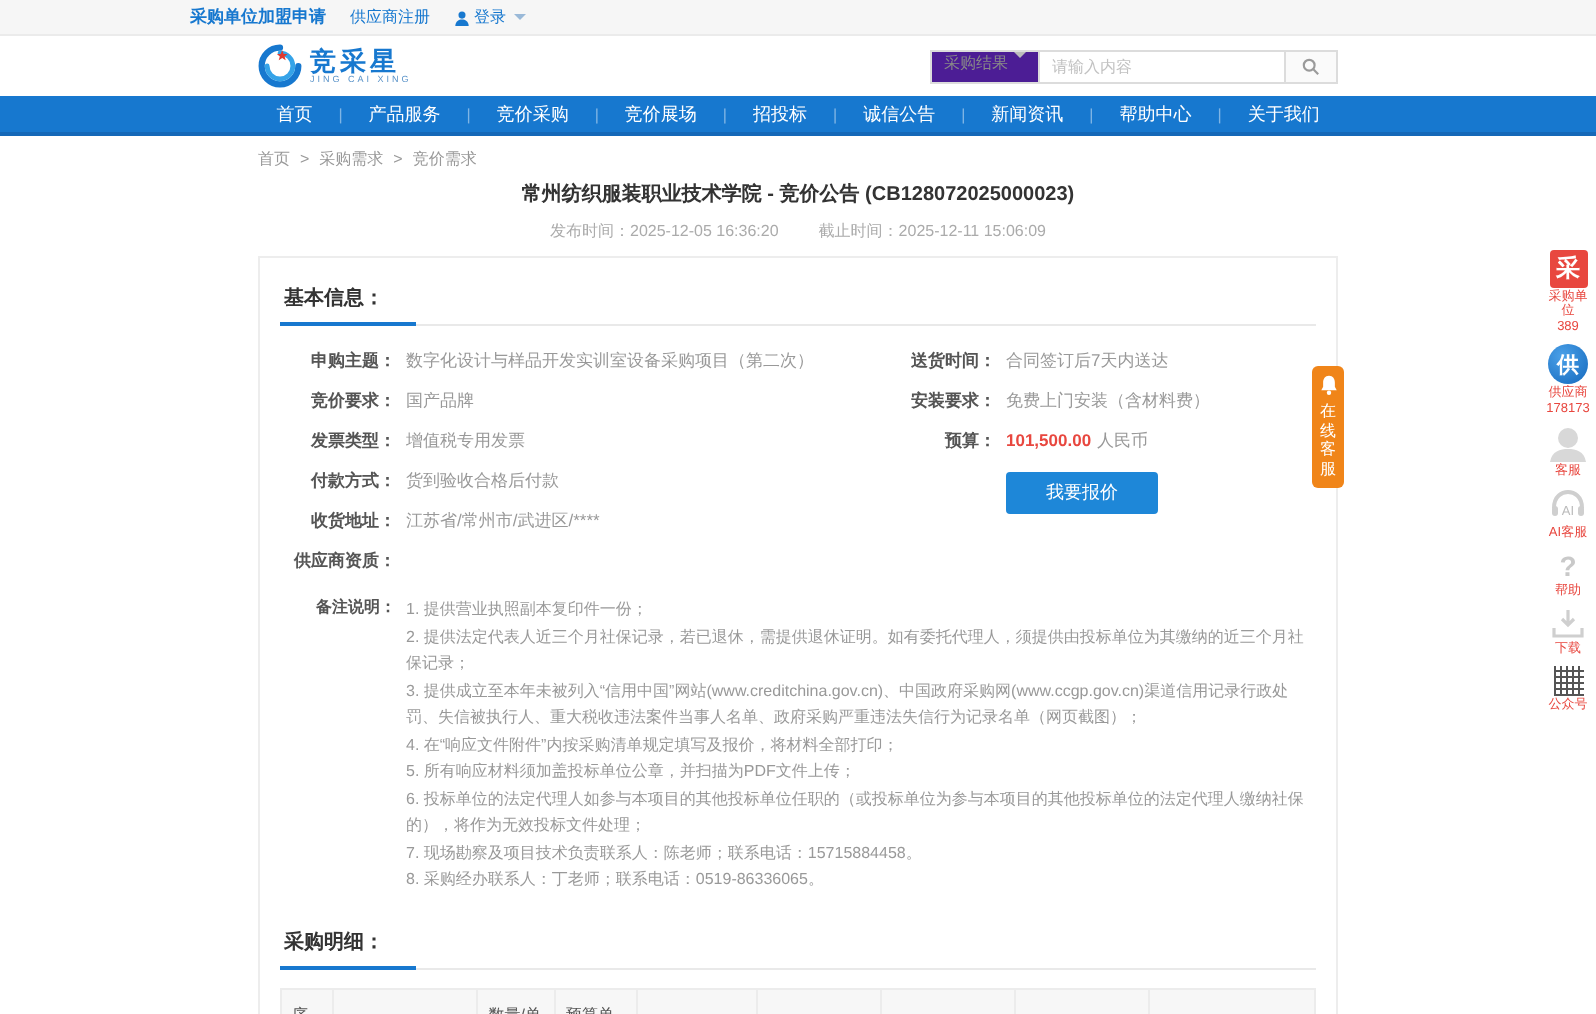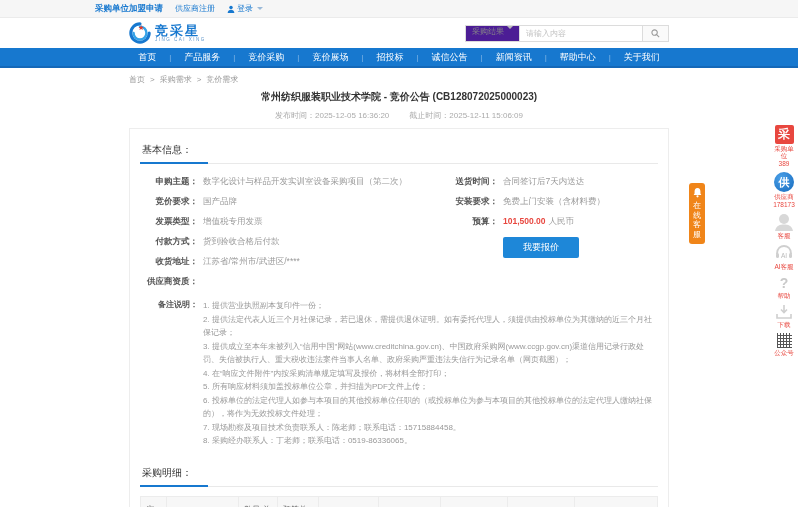--- a/index.html
+++ b/index.html
@@ -35,21 +35,21 @@
   .nav-item { color:#fff; font-size:9px; padding:0 13px; cursor:pointer; white-space:nowrap; }
   .nav-sep { color:rgba(255,255,255,.45); font-size:8px; }
   
   .main { width:540px; margin:0 auto; position:relative; }
   .crumbs { margin:6px 0 2px; font-size:8px; color:#999; display:flex; gap:5px; align-items:center; }
   .crumb { cursor:pointer; }
   .page-title { margin-top:5px; text-align:center; font-size:10px; font-weight:bold; color:#333; }
   .times { margin:6px 0 7px; display:flex; justify-content:center; gap:20px; font-size:8px; color:#ababab; }
   .content-box { border:1px solid #ededed; padding:10px 10px 10px; }
   .sec-head { border-bottom:1px solid #e9e9e9; }
-  .sec-tab { display:inline-block; font-size:10px; font-weight:normal; color:#333; padding:0 16px 5px 2px; border-bottom:2px solid #1778cf; margin-bottom:-1px; }
+  .sec-tab { display:inline-block; font-size:10px; font-weight:bold; color:#333; padding:0 16px 5px 2px; border-bottom:2px solid #1778cf; margin-bottom:-1px; }
   .info-grid { display:grid; grid-template-columns:300px 1fr; margin-top:11px; font-size:8.5px; }
   .frow { display:flex; margin-bottom:8px; line-height:12px; }
   .flabel { width:58px; flex:none; text-align:right; color:#555; font-weight:bold; }
   .fvalue { color:#999; margin-left:5px; flex:1; }
   .budget-val { color:#e8473f; font-weight:bold; margin-left:5px; }
   .budget-unit { color:#999; margin-left:3px; }
   .quote-btn { margin:2px 0 0 63px; background:#1e87d8; color:#fff; border:none; font-size:9px;
     padding:4px 20px; border-radius:2px; cursor:pointer; font-family:inherit; }
   .remark-wrap { display:flex; font-size:8px; margin-top:4px; }
   .remark-list { flex:1; margin-left:5px; color:#999; line-height:13.5px; }
@@ -61,21 +61,21 @@
   .side { position:absolute; right:2px; top:124px; width:24px; display:flex; flex-direction:column; align-items:center; gap:3px; }
   .tile { background:#fff; width:24px; display:flex; flex-direction:column; align-items:center; gap:1px; padding:1px 0; cursor:pointer; }
   .tile-lab { color:#e8473f; font-size:6.5px; line-height:7px; text-align:center; word-break:break-all; width:24px; }
   .icon-cai { width:19px; height:19px; background:#e8473f; border-radius:2px; color:#fff; font-size:12px; font-weight:bold; display:flex; align-items:center; justify-content:center; }
   .icon-gong { width:20px; height:20px; background:radial-gradient(circle at 35% 30%, #4aa0e8, #1569bd); border-radius:50%; color:#fff; font-size:11px; font-weight:bold; display:flex; align-items:center; justify-content:center; }
   .icon-q { color:#c9c9c9; font-size:14px; font-weight:bold; line-height:16px; }
   .mini-qr { width:15px; height:15px; background-image:
       repeating-linear-gradient(0deg,#555 0 1px,transparent 1px 3px),
       repeating-linear-gradient(90deg,#555 0 1px,transparent 1px 3px); }
   
-  .online { position:absolute; left:689px; top:183px; width:16px; background:#f08519; border-radius:3px;
+  .online { position:absolute; left:656px; top:183px; width:16px; background:#f08519; border-radius:3px;
     display:flex; flex-direction:column; align-items:center; gap:3px; padding:4px 2px 5px; cursor:pointer; }
   .online-lab { color:#fff; font-size:8px; line-height:9.5px; width:10px; word-break:break-all; text-align:center; }
 </style>
 </head>
 <body>
 
 <div class="topbar">
   <div class="topbar-right">
     <span class="tb-join">采购单位加盟申请</span>
     <span class="tb-reg">供应商注册</span>

